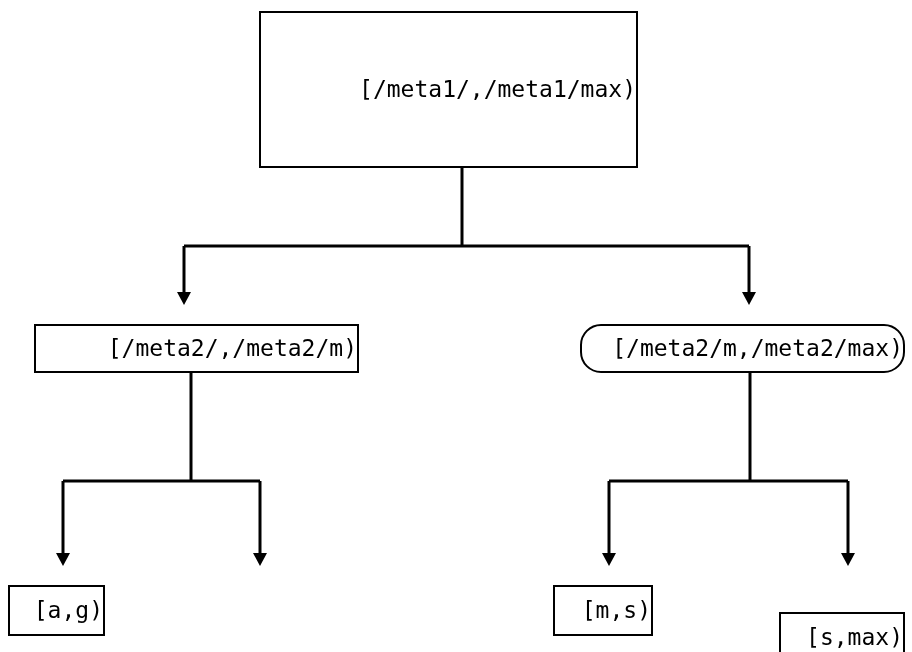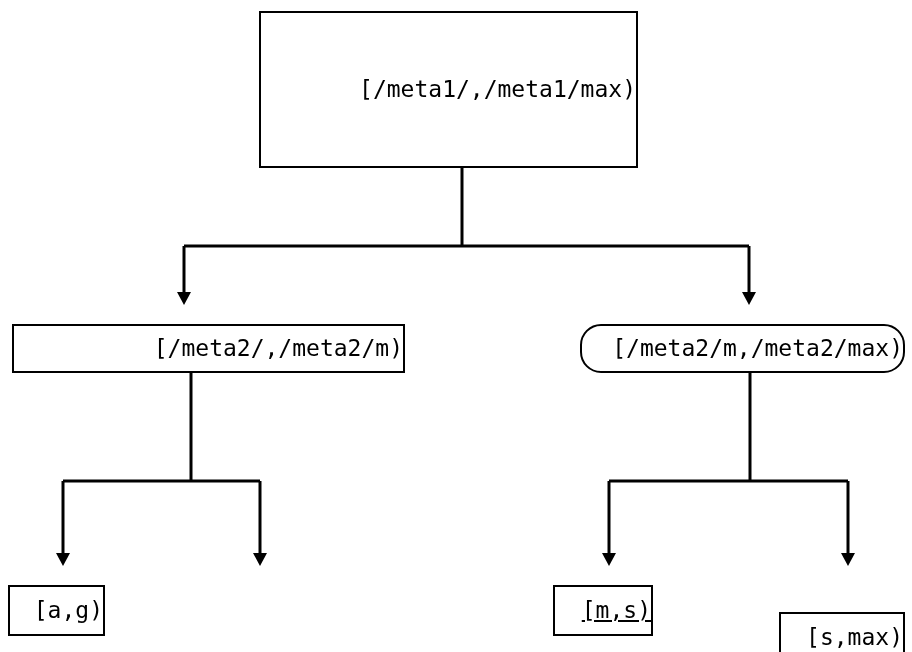--- a/index.html
+++ b/index.html
@@ -77,34 +77,34 @@
       <polygon points="602,553 616,553 609,566" fill="#000000"></polygon>
       <path d="M 848 481 L 848 554" stroke="#000000" stroke-width="3" fill="none"></path>
       <polygon points="841,553 855,553 848,566" fill="#000000"></polygon>
     </g>
   </svg>
 
   <div class="node node-root" style="left:259px; top:11px; width:379px; height:157px;">
     <span class="node-label">[/meta1/,/meta1/max)</span>
   </div>
 
-  <div class="node node-inner" style="left:12px; top:324px; width:393px; height:49px;">
+  <div class="node node-inner" style="left:34px; top:324px; width:325px; height:49px;">
     <span class="node-label">[/meta2/,/meta2/m)</span>
   </div>
 
   <div class="node node-inner" style="left:580px; top:324px; width:325px; height:49px;border-radius:21px;">
     <span class="node-label">[/meta2/m,/meta2/max)</span>
   </div>
 
   <div class="node node-leaf" style="left:8px; top:585px; width:97px; height:51px;">
     <span class="node-label">[a,g)</span>
   </div>
 
 
-  <div class="node node-leaf" style="left:553px; top:585px; width:100px; height:51px;text-decoration:underline;">
+  <div class="node node-leaf" style="left:553px; top:585px; width:100px; height:51px;">
     <span class="node-label">[m,s)</span>
   </div>
 
   <div class="node node-leaf" style="left:779px; top:612px; width:126px; height:51px;">
     <span class="node-label">[s,max)</span>
   </div>
 
 </div>
 
 </body></html>

